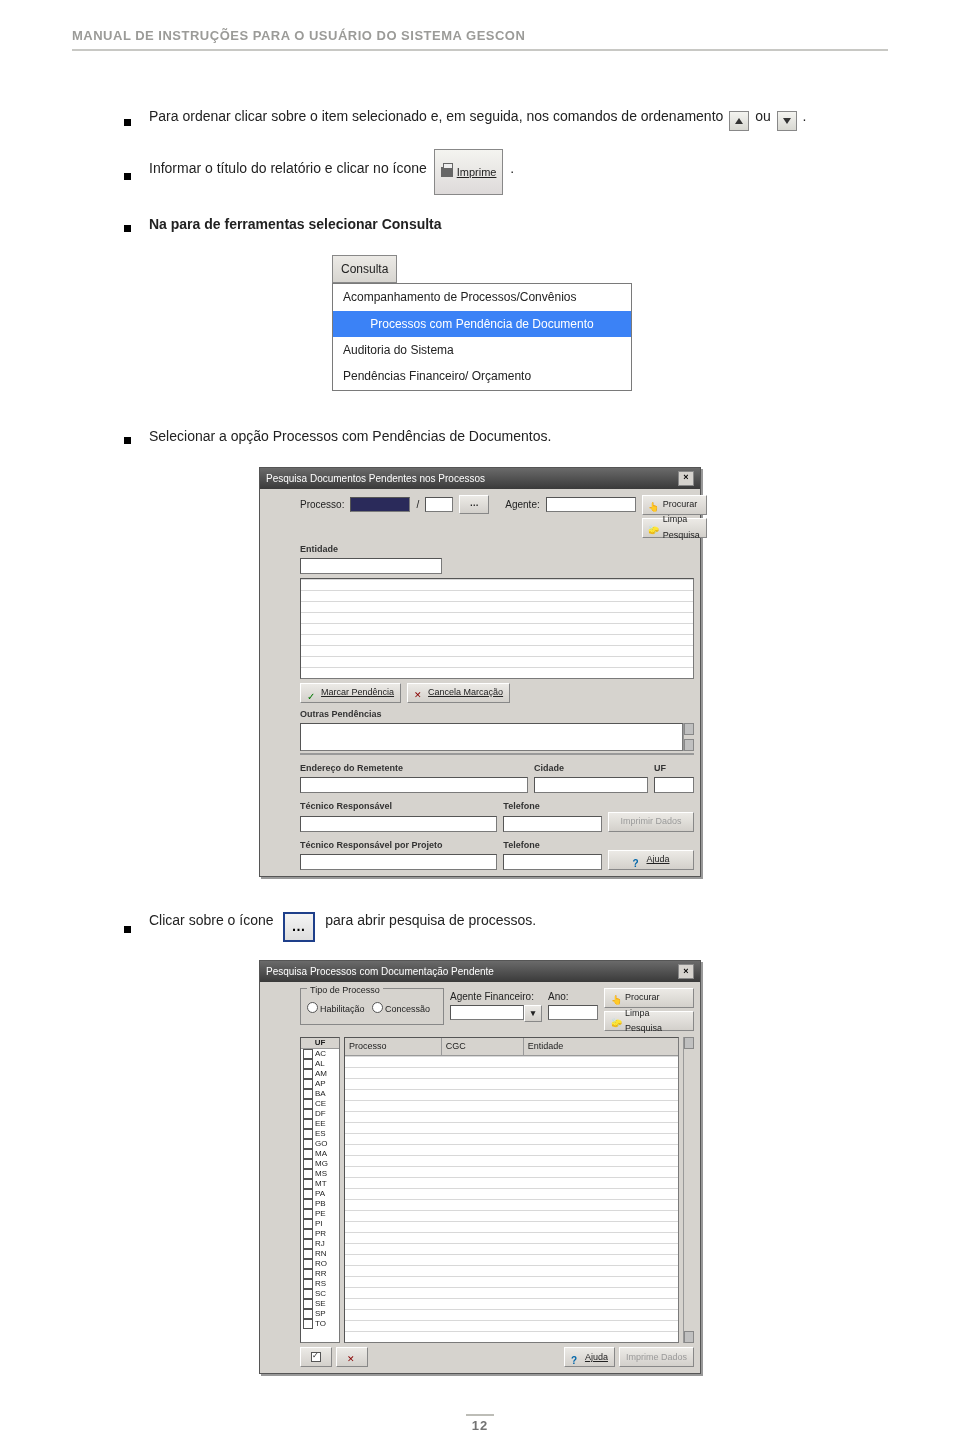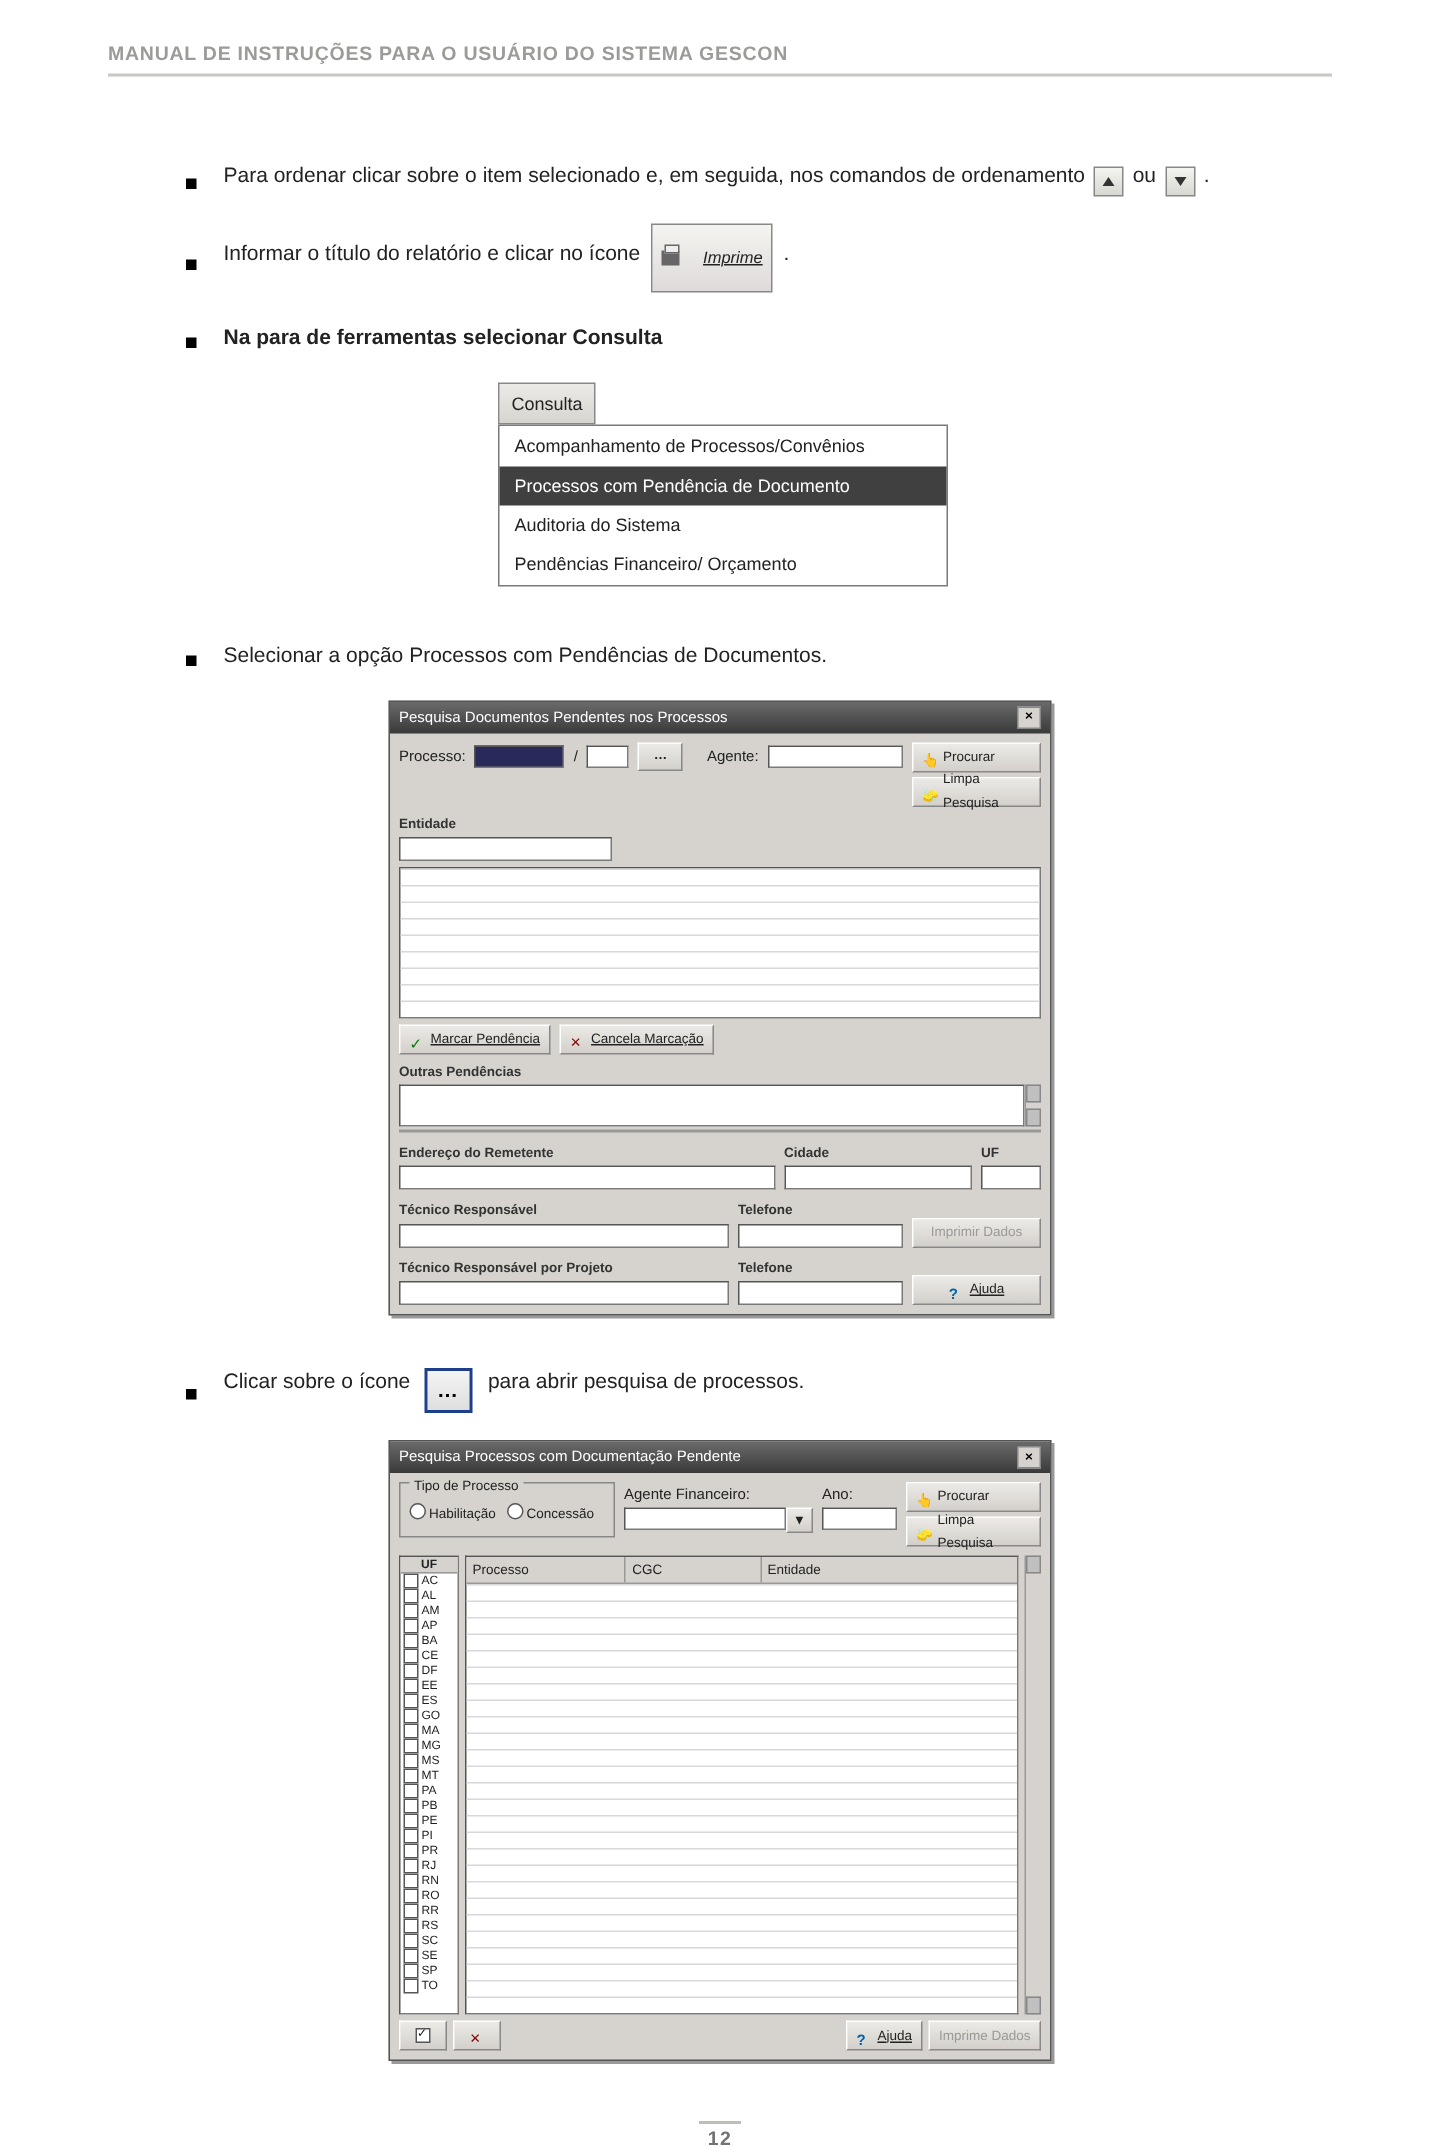--- a/index.html
+++ b/index.html
@@ -63,29 +63,28 @@
     width: 0; height: 0;
     border-left: 4px solid transparent;
     border-right: 4px solid transparent;
   }
   .arrow-up { border-bottom: 6px solid #333; }
   .arrow-down { border-top: 6px solid #333; }
   
   .imprime-badge {
     display: inline-flex;
     align-items: center;
-    gap: 16px;
+    gap: 4px;
     height: 20px;
     padding: 12px 6px;
     border: 1px solid #888;
     background: linear-gradient(#f4f4f0, #dedada);
     font-size: 11px;
     vertical-align: -4px;
     margin: 0 3px;
-    font-style: italic;
   }
   .printer-icon {
     width: 12px; height: 10px;
     background: #666;
     position: relative;
   }
   .printer-icon::before {
     content:"";
     position:absolute; top:-4px; left:2px;
     width:8px; height:4px; background:#eee; border:1px solid #666;
@@ -105,22 +104,23 @@
   }
   .menu-body {
     border: 1px solid #7a7a7a;
     background: #fff;
   }
   .menu-item {
     padding: 3px 10px;
     white-space: nowrap;
   }
   .menu-item.sel {
-    background: #404040;
+    background: #3b82f6;
     color: #fff;
+    text-align: center;
   }
   
   .dlg {
     margin: 8px auto 32px auto;
     background: #d6d3ce;
     border: 1px solid #555;
     box-shadow: 2px 2px 0 #999;
     font-family: Tahoma, Arial, sans-serif;
     font-size: 10px;
     color: #222;
@@ -136,21 +136,21 @@
   }
   .close-x {
     background:#d6d3ce;
     color:#000;
     font-weight:bold;
     border:1px solid #888;
     width:14px;height:13px;
     display:flex;align-items:center;justify-content:center;
     font-size:9px;
   }
-  .dlg-inner { padding: 6px; }
+  .dlg-inner { padding: 6px; margin-left: 34px; }
   .field-row {
     display:flex;
     align-items:center;
     gap:6px;
     margin-bottom:4px;
   }
   .lbl { font-size:10px; }
   .txt {
     background:#fff;
     border:1px solid #7a7a7a;

